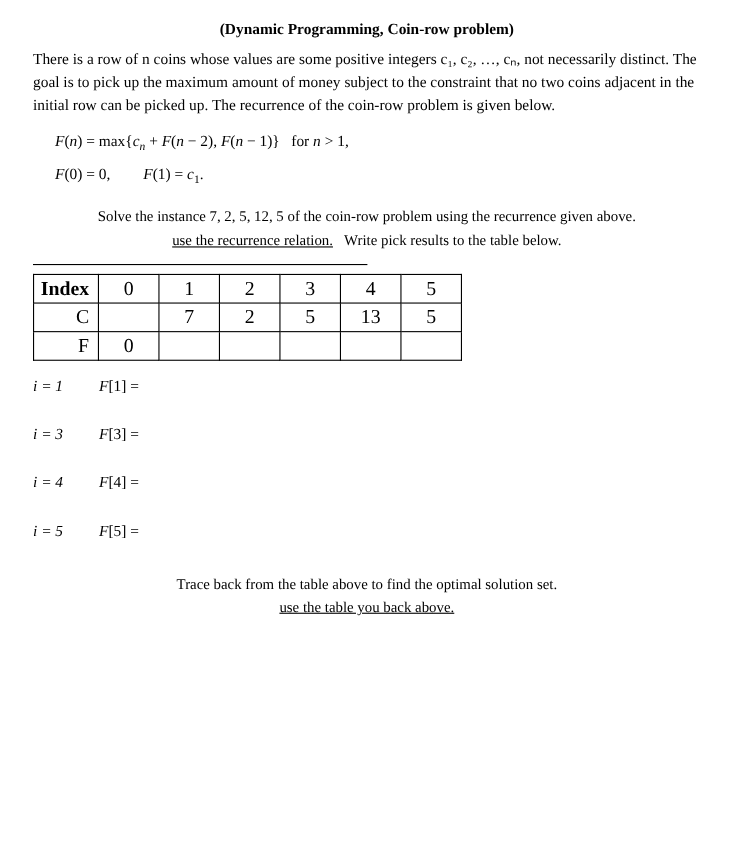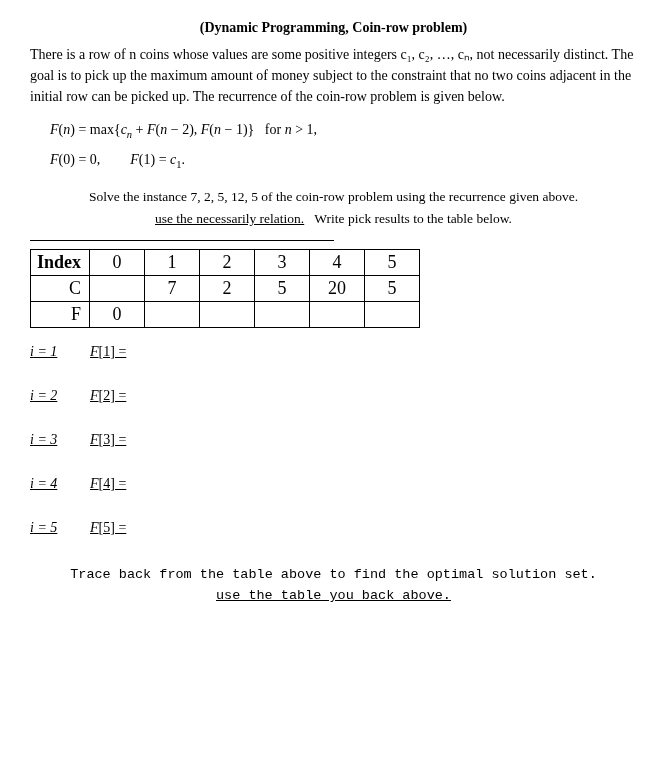--- a/index.html
+++ b/index.html
@@ -65,35 +65,33 @@
       text-align: right;
       padding-right: 8px;
     }
     .recurrence-rows {
       margin-top: 16px;
       font-size: 14px;
     }
     .rec-row {
       display: flex;
       margin-bottom: 28px;
-      text-decoration: underline;
     }
     .rec-i {
       width: 60px;
       font-style: italic;
     }
     .rec-label {
       width: 80px;
     }
     .trace-block {
       margin-top: 20px;
       text-align: center;
       font-size: 13.5px;
       line-height: 1.6;
-      font-family: Liberation Mono, monospace;
     }
     sub { font-size: 0.75em; vertical-align: sub; }
   </style>
 </head>
 <body>
 
 <div class="title">(Dynamic Programming, Coin-row problem)</div>
 
 <p class="intro-text">There is a row of n coins whose values are some positive integers c₁, c₂, …, cₙ, not necessarily distinct. The goal is to pick up the maximum amount of money subject to the constraint that no two coins adjacent in the initial row can be picked up. The recurrence of the coin-row problem is given below.</p>
 
@@ -103,21 +101,21 @@
   </span>
   <span class="formula-line" style="display:flex; gap:30px; margin-top:2px;">
     <span><i>F</i>(0) = 0,</span>
     <span><i>F</i>(1) = <i>c</i><sub>1</sub>.</span>
   </span>
 </div>
 
 <div class="instruction-block">
   <div>Solve the instance 7, 2, 5, 12, 5 of the coin-row problem using the recurrence given above.</div>
   <div>
-    <span class="underline">use the necessarily relation.</span>
+    <span class="underline">use the recurrence relation.</span>
     &nbsp;&nbsp;<span>Write pick results to the table below.</span>
   </div>
 </div>
 
 <hr class="divider">
 
 <div class="table-wrapper">
   <table class="coin-table">
     <tbody>
       <tr>
@@ -128,44 +126,40 @@
         <td>3</td>
         <td>4</td>
         <td>5</td>
       </tr>
       <tr>
         <td>C</td>
         <td></td>
         <td>7</td>
         <td>2</td>
         <td>5</td>
-        <td>20</td>
+        <td>13</td>
         <td>5</td>
       </tr>
       <tr>
         <td>F</td>
         <td>0</td>
         <td></td>
         <td></td>
         <td></td>
         <td></td>
         <td></td>
       </tr>
     </tbody>
   </table>
 </div>
 
 <div class="recurrence-rows">
   <div class="rec-row">
     <span class="rec-i"><i>i</i> = 1</span>
     <span class="rec-label"><i>F</i>[1] =</span>
-  </div>
-  <div class="rec-row">
-    <span class="rec-i"><i>i</i> = 2</span>
-    <span class="rec-label"><i>F</i>[2] =</span>
   </div>
   <div class="rec-row">
     <span class="rec-i"><i>i</i> = 3</span>
     <span class="rec-label"><i>F</i>[3] =</span>
   </div>
   <div class="rec-row">
     <span class="rec-i"><i>i</i> = 4</span>
     <span class="rec-label"><i>F</i>[4] =</span>
   </div>
   <div class="rec-row">

